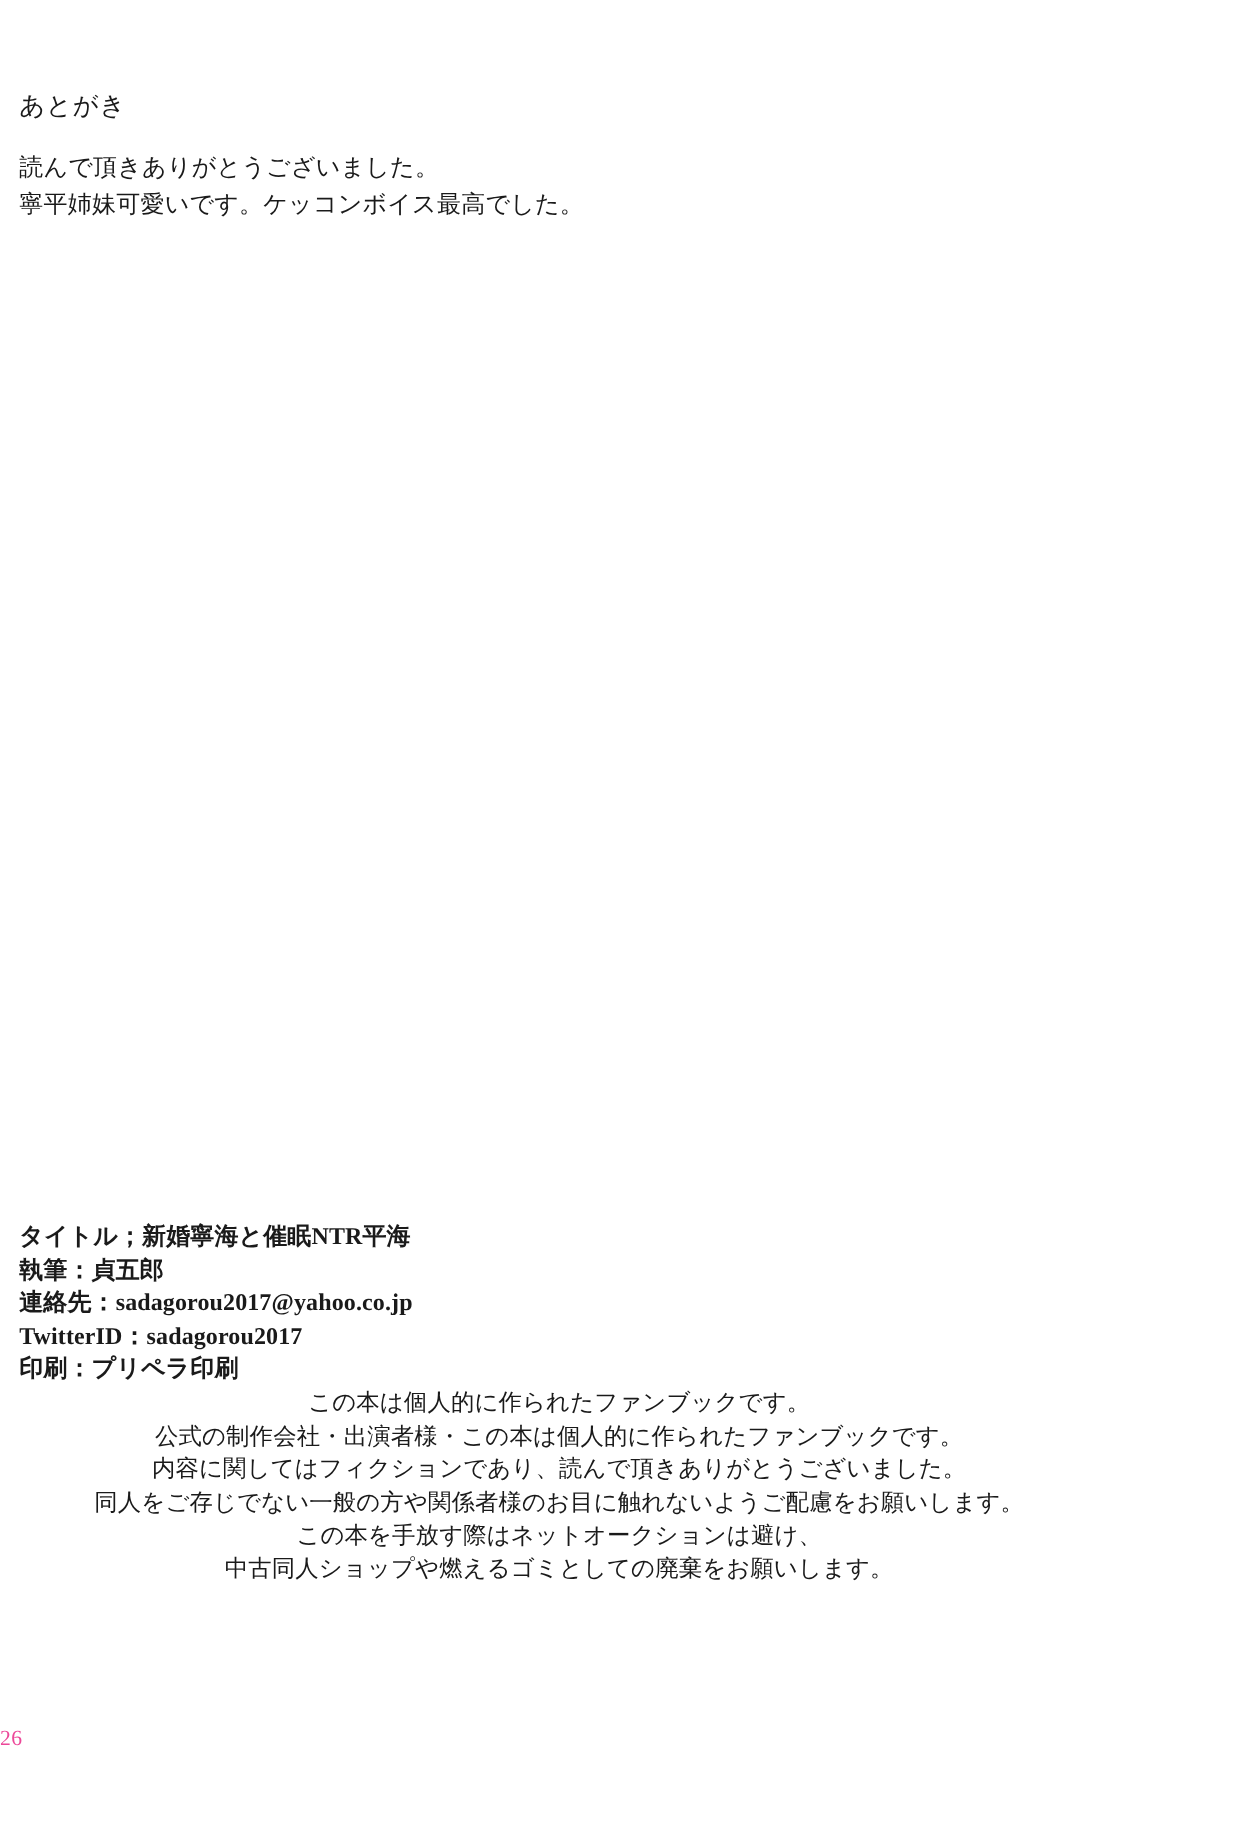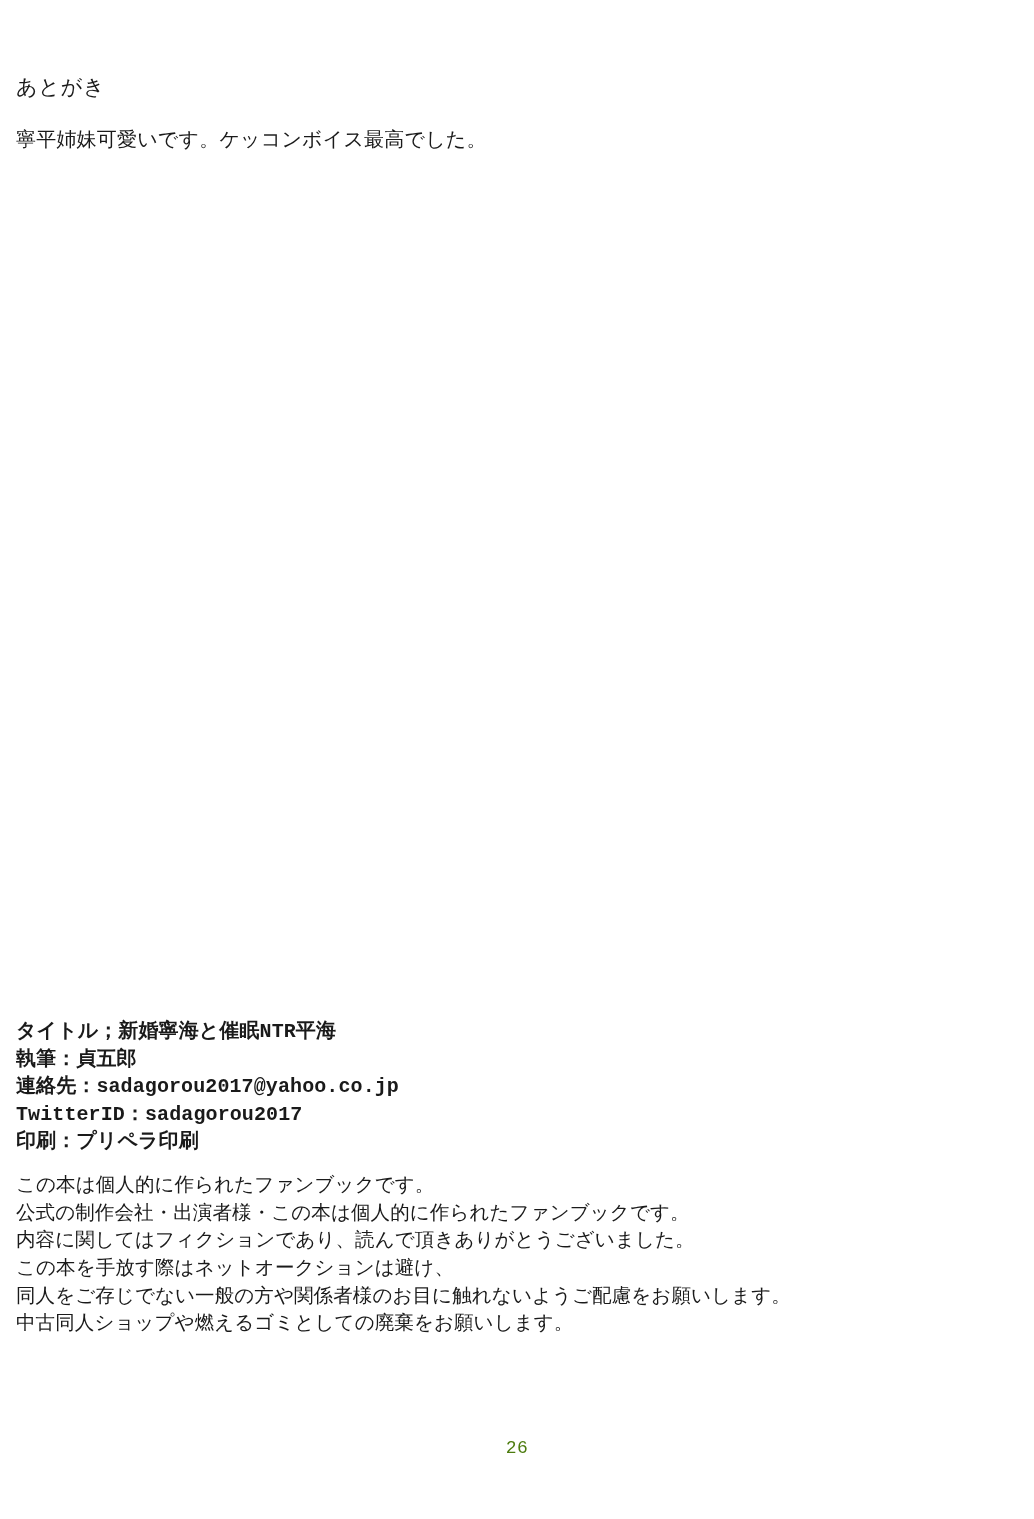--- a/index.html
+++ b/index.html
@@ -5,21 +5,21 @@
   html, body {
     margin: 0;
     padding: 0;
     background: #ffffff;
   }
   .page {
     position: relative;
     width: 1034px;
     height: 1519px;
     background: #ffffff;
-    font-family: Liberation Mono, monospace;
+    font-family: Liberation Serif, serif;
     color: #1a1a1a;
     overflow: hidden;
   }
 
   
   .afterword {
     position: absolute;
     left: 16px;
     top: 74px;
     width: 840px;
@@ -50,67 +50,68 @@
   }
   .colophon-info .line {
     display: block;
     font-size: 20px;
     line-height: 1.38;
     letter-spacing: 0.005em;
     font-weight: bold;
     white-space: pre;
   }
   .colophon-notice {
-    margin-top: 17px;
+    text-align: center;
   }
   .colophon-notice .line {
     display: block;
     font-size: 19.5px;
     line-height: 1.42;
     letter-spacing: 0.005em;
     white-space: pre;
   }
 
   
   .page-number {
     position: absolute;
     left: 0;
     right: 0;
     top: 1438px;
-    text-align: center;
+    text-align: left;
     font-size: 18px;
-    color: #4d7c0f;
+    color: #ec4899;
     letter-spacing: 0.02em;
   }
 </style>
 </head>
 <body>
 
 <div class="page">
 
   <section class="afterword">
     <h1 class="afterword-heading">あとがき</h1>
     <div class="afterword-body">
+      <span class="line">読んで頂きありがとうございました。</span>
       <span class="line">寧平姉妹可愛いです。ケッコンボイス最高でした。</span>
     </div>
   </section>
 
   <section class="colophon">
     <div class="colophon-info">
       <span class="line">タイトル；新婚寧海と催眠NTR平海</span>
       <span class="line">執筆：貞五郎</span>
       <span class="line">連絡先：sadagorou2017@yahoo.co.jp</span>
       <span class="line">TwitterID：sadagorou2017</span>
       <span class="line">印刷：プリペラ印刷</span>
     </div>
     <div class="colophon-notice">
       <span class="line">この本は個人的に作られたファンブックです。</span>
       <span class="line">公式の制作会社・出演者様・この本は個人的に作られたファンブックです。</span>
       <span class="line">内容に関してはフィクションであり、読んで頂きありがとうございました。</span>
+      <span class="line">同人をご存じでない一般の方や関係者様のお目に触れないようご配慮をお願いします。</span>
       <span class="line">この本を手放す際はネットオークションは避け、</span>
-      <span class="line">同人をご存じでない一般の方や関係者様のお目に触れないようご配慮をお願いします。</span>
       <span class="line">中古同人ショップや燃えるゴミとしての廃棄をお願いします。</span>
     </div>
   </section>
 
   <div class="page-number">26</div>
 
 </div>
 
 </body></html>

